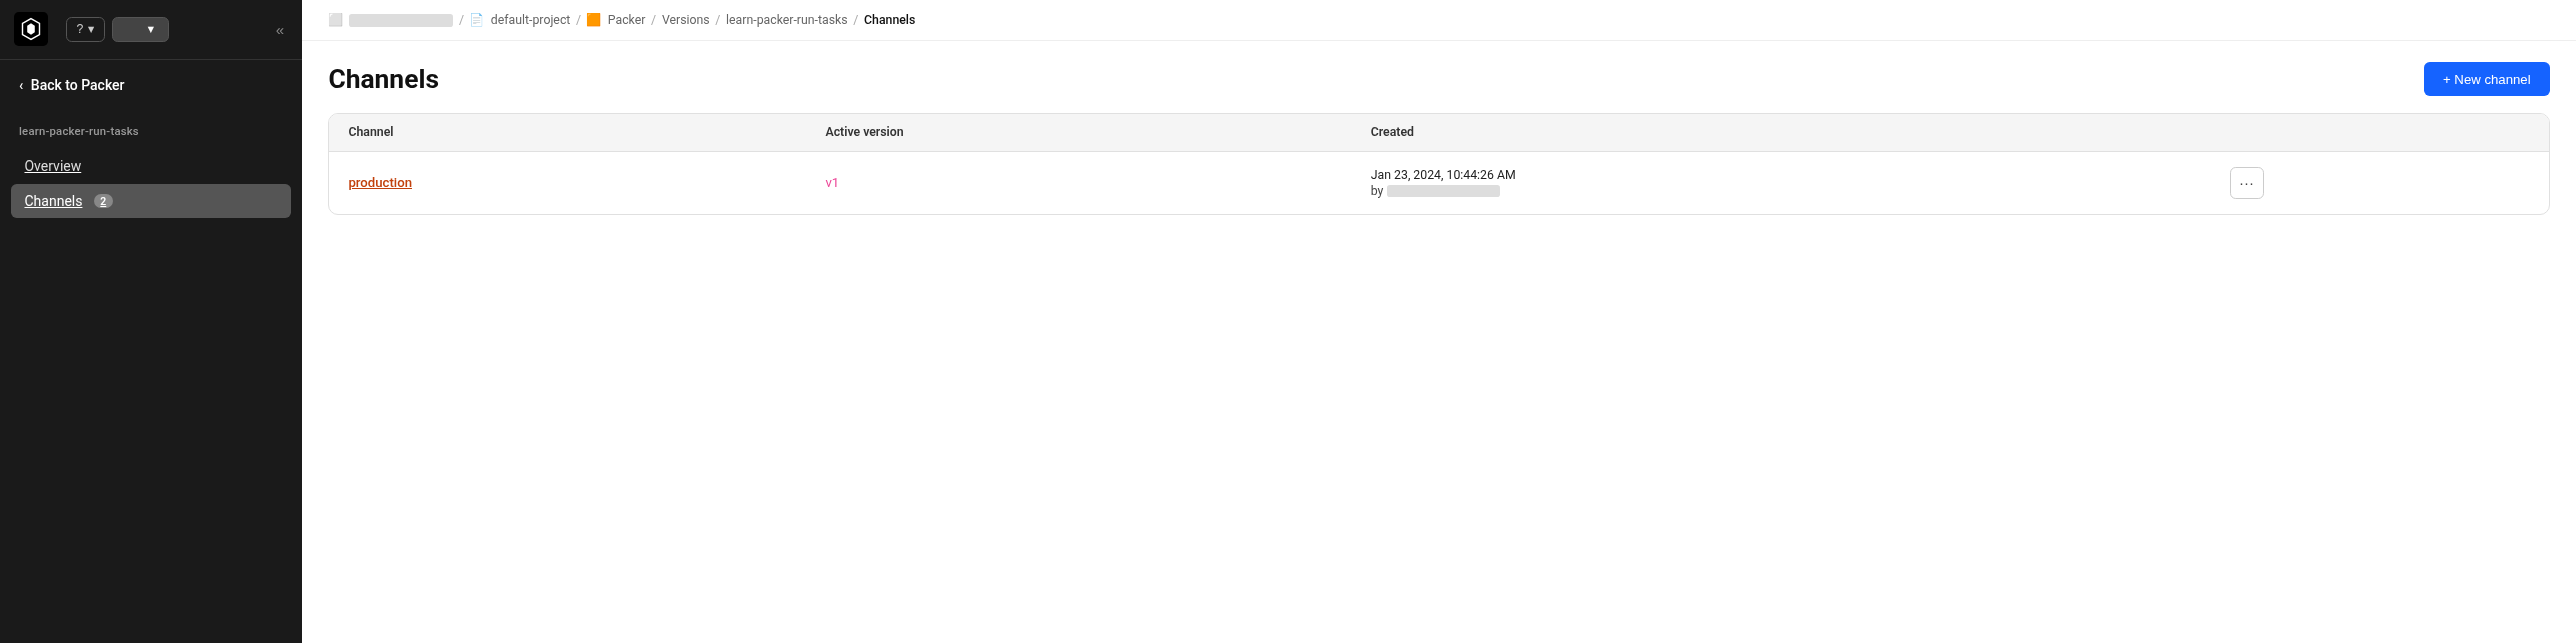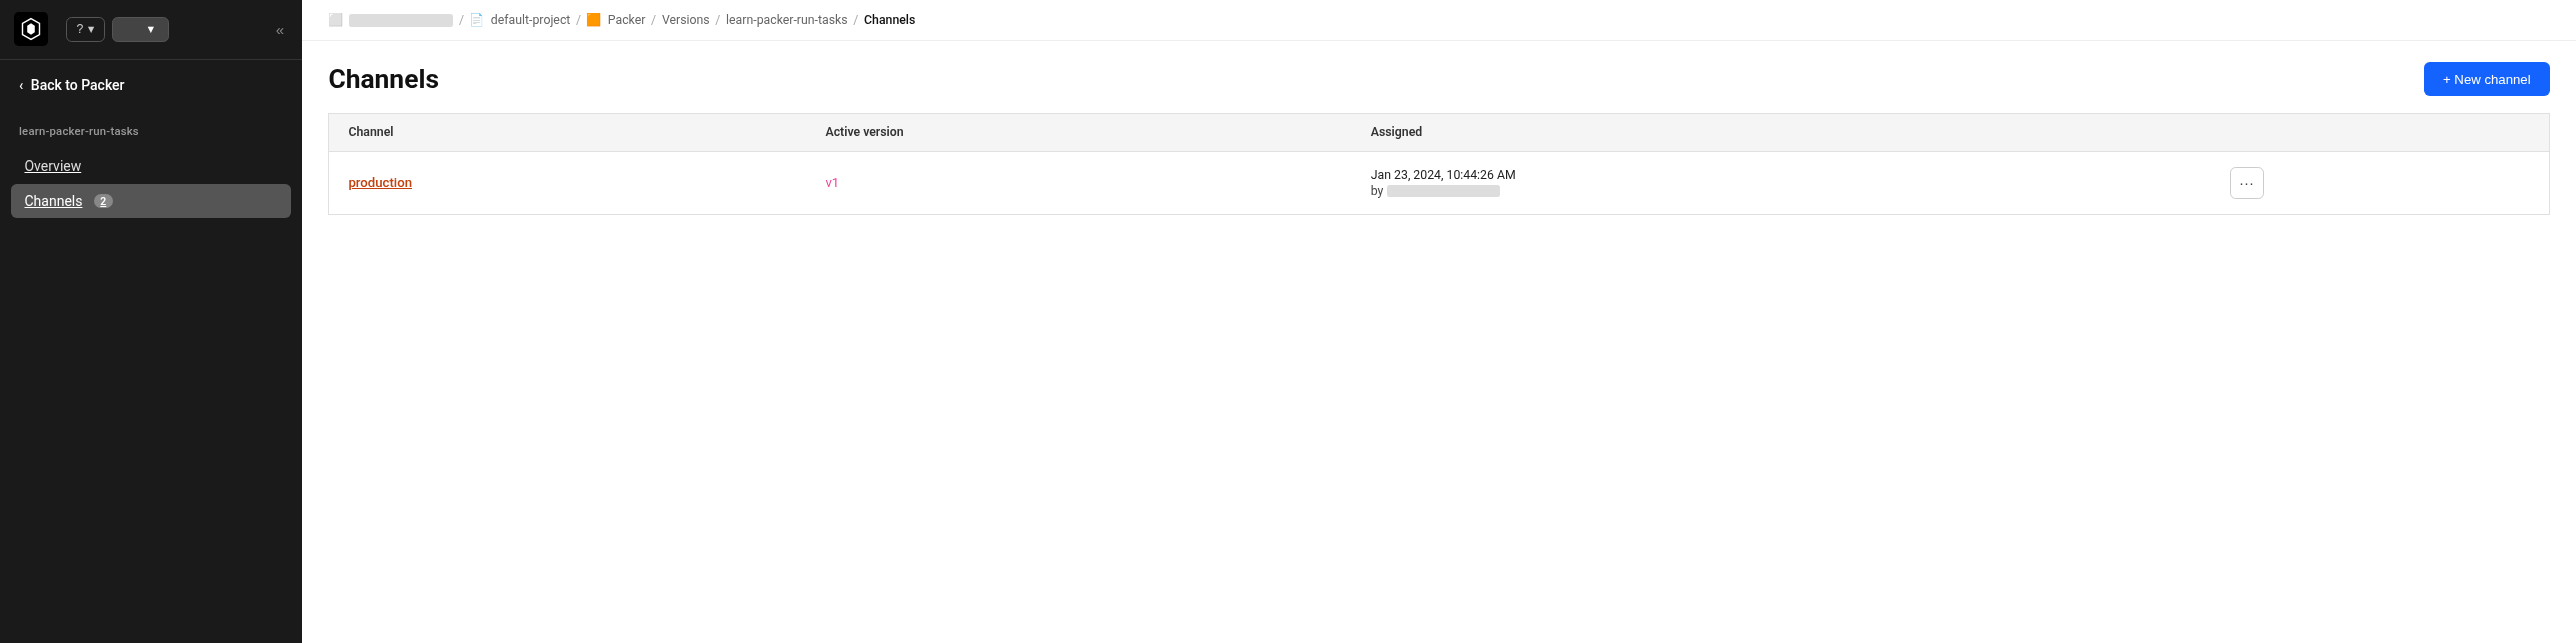--- a/index.html
+++ b/index.html
@@ -198,21 +198,21 @@
       cursor: pointer;
       display: flex;
       align-items: center;
       gap: 5.7px;
       margin-left: 25px;
     }
 
     .table-container {
       margin: 0 26.4px;
       border: 0.9px solid #e0e0e0;
-      border-radius: 0;
+      border-radius: 10px;
       overflow: hidden;
     }
 
     .table {
       width: 100%;
       border-collapse: collapse;
     }
 
     .table thead {
       background: #f5f5f5;
@@ -391,21 +391,21 @@
     <h1 class="page-title">Channels</h1>
     <button class="new-channel-btn">+ New channel</button>
   </div>
 
   <div class="table-container">
     <table class="table">
       <thead>
         <tr>
           <th>Channel</th>
           <th>Active version</th>
-          <th>Assigned</th>
+          <th>Created</th>
           <th></th>
         </tr>
       </thead>
       <tbody>
 
         <tr>
           <td>
             <span class="channel-link">production</span>
           </td>
           <td>

